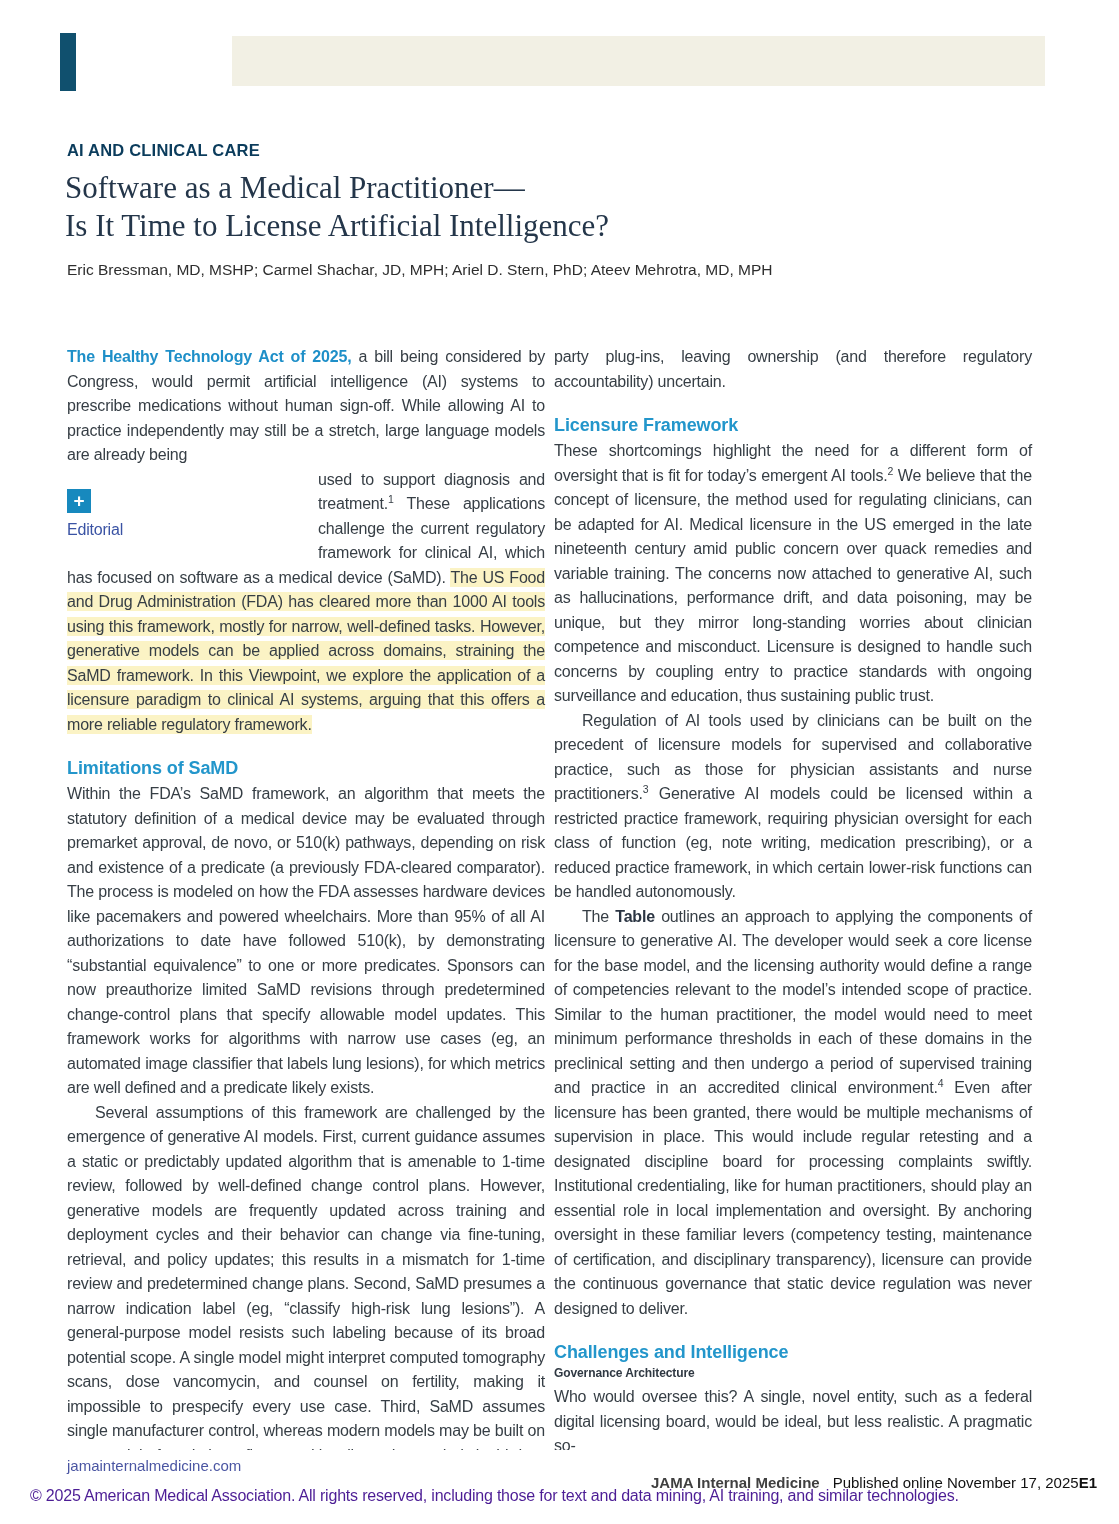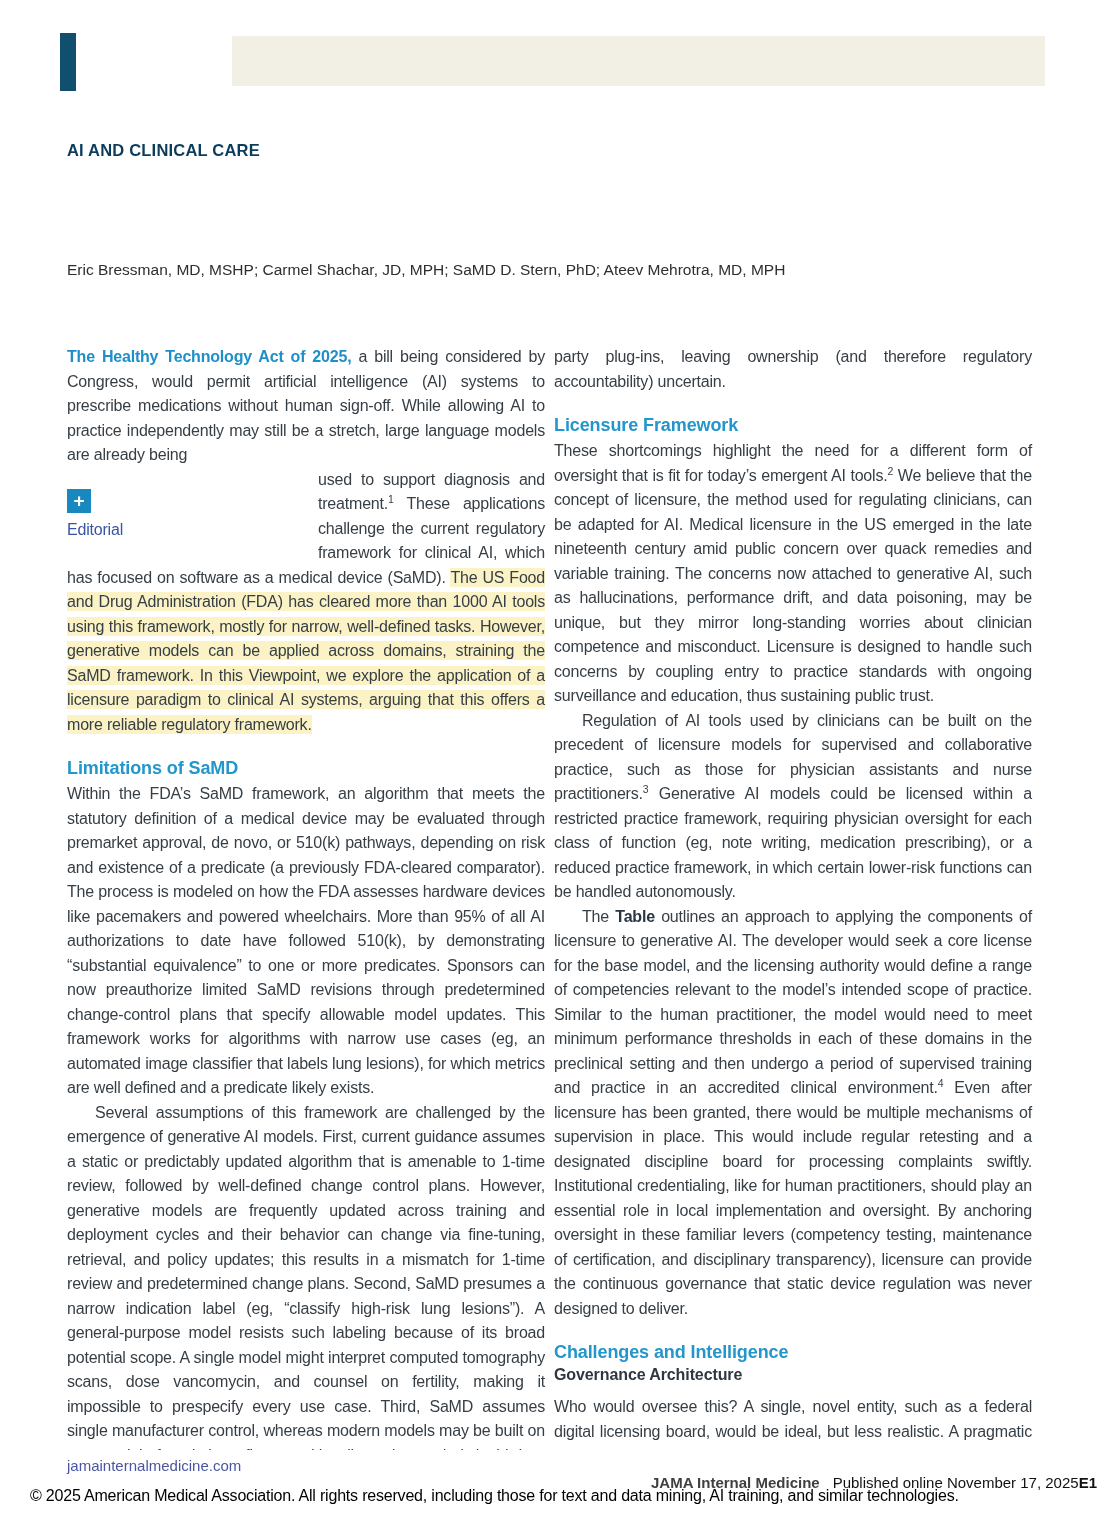--- a/index.html
+++ b/index.html
@@ -36,21 +36,21 @@
   }
   .indent { text-indent:28px; }
   sup { font-size:10.5px; vertical-align:super; line-height:0; }
   .leadin { color:#1e8fc8; font-weight:700; }
   mark.hl { background:#fbf3c5; color:inherit; padding:1px 0; }
   .bold-dark { font-weight:700; color:#2a3442; }
   h2.sect {
     font-size:18px; font-weight:600; color:#2396cb; letter-spacing:-0.1px;
     margin-top:21px; margin-bottom:3px;
   }
-  h3.subsect { font-size:16px; font-weight:700; color:#2f3842; margin-top:2px; margin-bottom:11px; letter-spacing:-0.1px; }
+  h3.subsect { font-size:12px; font-weight:700; color:#2f3842; margin-top:2px; margin-bottom:5px; letter-spacing:-0.1px; }
   
   .wrapblock { overflow:visible; }
   .editorial-box { float:left; width:251px; height:98px; padding-top:21px; cursor:pointer; }
   .plus-icon {
     width:24px; height:24px; background:#1789be; color:#ffffff;
     display:flex; align-items:center; justify-content:center;
     font-size:19px; font-weight:700; line-height:1;
   }
   .editorial-label { margin-top:5px; font-size:16px; color:#3a53a4; }
   
@@ -58,35 +58,39 @@
     position:absolute; left:67px; top:1457px; width:1030px;
     display:flex; align-items:baseline; font-size:15px;flex-direction:column;
   }
   .footer-site { color:#4a55a2; cursor:pointer; }
   .footer-right { margin-left:auto; display:flex; align-items:baseline; }
   .footer-journal { font-weight:700; color:#404040; }
   .footer-published { margin-left:13px; color:#111; }
   .footer-page { font-weight:700; color:#111; }
   .copyright {
     position:absolute; left:30px; top:1487px; width:1070px;
-    font-size:16px; letter-spacing:-0.2px; color:#000000;
+    font-size:16px; letter-spacing:-0.2px; color:#4c1d95;
   }
 </style>
 </head>
 <body>
 
 <div class="page">
 
   <div class="banner-row">
     <div class="banner-stripe"></div>
     <div class="banner-beige"></div>
   </div>
 
   <div class="category">AI AND CLINICAL CARE</div>
-  <div class="authors">Eric Bressman, MD, MSHP; Carmel Shachar, JD, MPH; SaMD D. Stern, PhD; Ateev Mehrotra, MD, MPH</div>
+  <div class="title">
+    <div>Software as a Medical Practitioner—</div>
+    <div>Is It Time to License Artificial Intelligence?</div>
+  </div>
+  <div class="authors">Eric Bressman, MD, MSHP; Carmel Shachar, JD, MPH; Ariel D. Stern, PhD; Ateev Mehrotra, MD, MPH</div>
 
   <div class="columns">
 
     <div class="col">
       <p class="body-p"><span class="leadin">The Healthy Technology Act of 2025,</span><span> a bill being considered by Congress, would permit artificial intelligence (AI) systems to prescribe medications without human sign-off. While allowing AI to practice independently may still be a stretch, large language models are already being</span></p>
 
       <div class="body-p wrapblock">
         <div class="editorial-box">
           <div class="plus-icon">+</div>
           <div class="editorial-label">Editorial</div>

